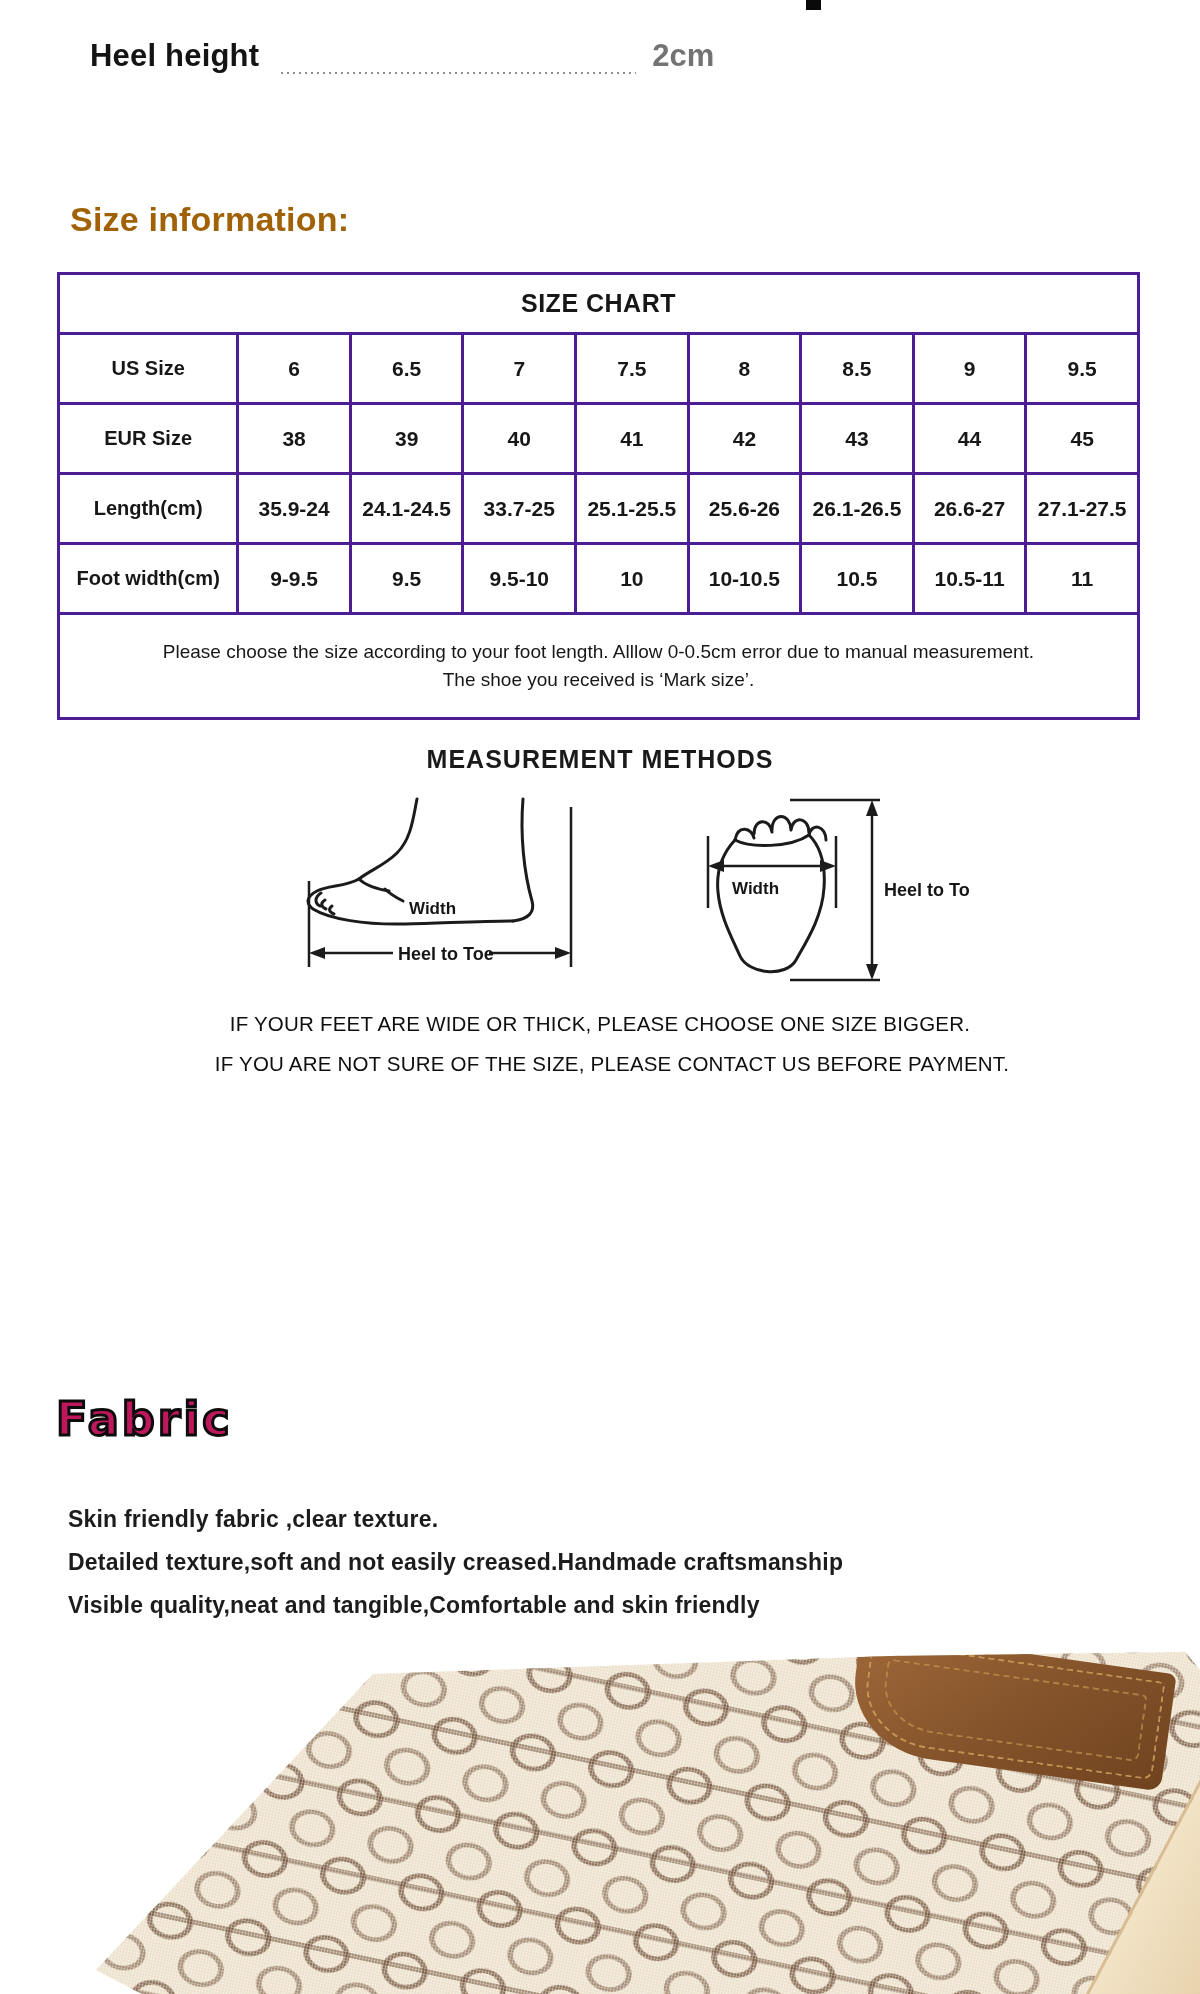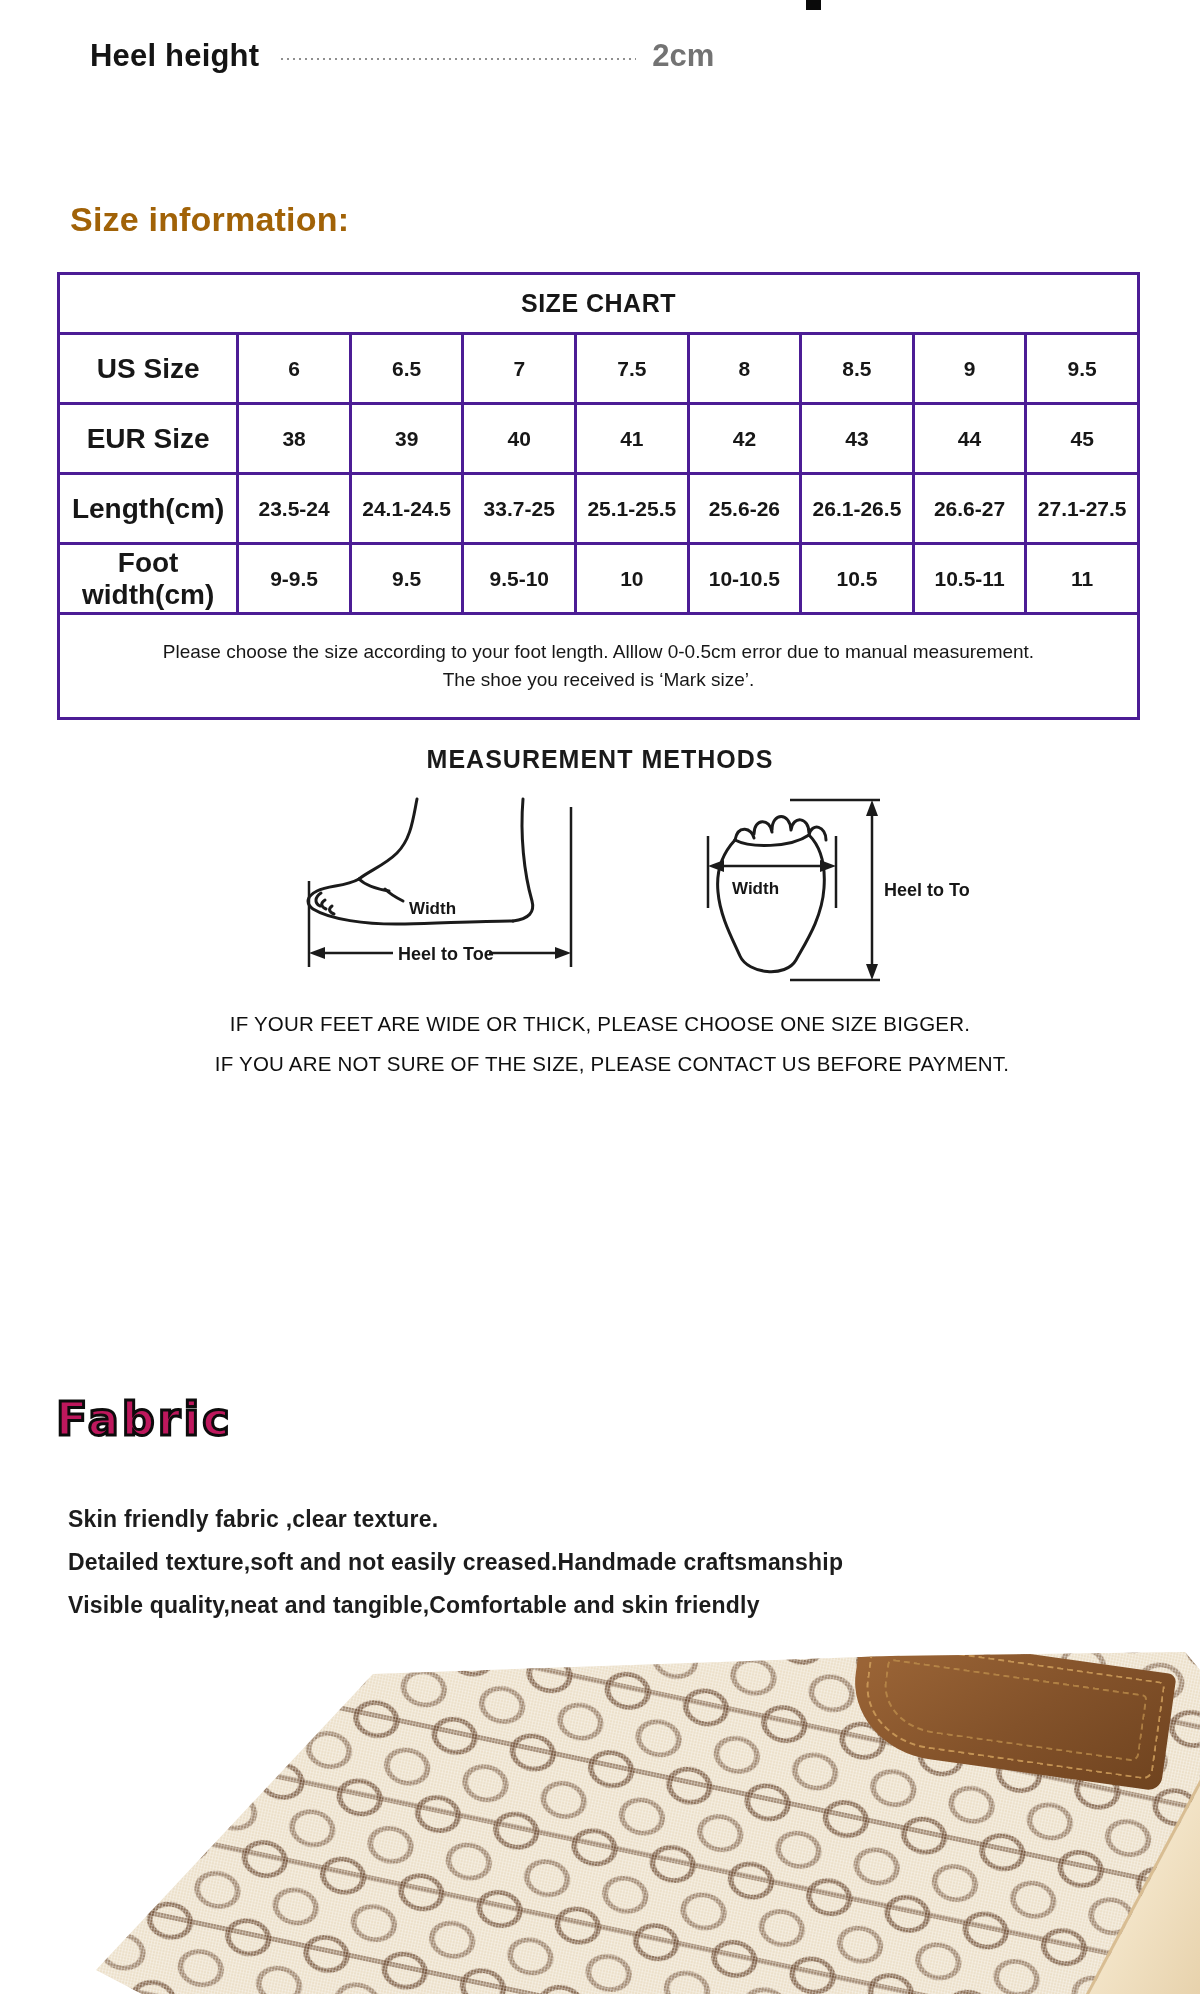--- a/index.html
+++ b/index.html
@@ -3,37 +3,37 @@
 <meta charset="utf-8">
 <style>
   html,body{margin:0;padding:0;background:#fff;}
   .page{position:relative;width:1200px;height:1994px;margin:0 auto;background:#fff;overflow:hidden;
         font-family:"Liberation Sans",sans-serif;color:#111;}
 
   
   .frag{position:absolute;left:806px;top:0;width:15px;height:10px;background:#0a0a0a;}
 
   
-  .spec-row{position:absolute;left:90px;top:38px;width:680px;display:flex;align-items:center;}
+  .spec-row{position:absolute;left:90px;top:38px;width:680px;display:flex;align-items:flex-end;}
   .spec-label{font-size:31px;font-weight:600;color:#141414;letter-spacing:.2px;}
   .spec-leader{flex:0 0 355px;height:2px;margin:6px 16px 0 22px;
       background:repeating-linear-gradient(90deg,#8f8f8f 0 2px,transparent 2px 6px);}
   .spec-value{font-size:31px;font-weight:700;color:#737373;}
 
   
   .size-heading{position:absolute;left:62px;top:200px;font-size:34px;font-weight:800;color:#a16207;letter-spacing:.2px;margin-left:8px;}
 
   
   .chart-wrap{position:absolute;left:57px;top:272px;width:1083px;}
   table.size-chart{width:100%;border-collapse:collapse;table-layout:fixed;}
   table.size-chart td,table.size-chart th{border:3px solid #4c1d95;text-align:center;vertical-align:middle;
       font-family:"Liberation Sans",sans-serif;color:#171717;padding:0;}
   .sc-title{height:57px;font-size:25px;font-weight:600;letter-spacing:.5px;}
   .sc-row td{height:67px;font-size:21px;font-weight:700;}
-  .sc-row td.lbl{font-size:28px;margin-top:46px;}
+  .sc-row td.lbl{font-size:20px;margin-top:46px;}
   .sc-note{height:102px;font-size:19px;font-weight:400;line-height:28px;}
   col.c-label{width:16.6%;}
   col.c-data{width:10.425%;}
 
   
   .mm-heading{position:absolute;left:0;right:0;top:745px;text-align:center;font-size:25px;
       font-weight:700;letter-spacing:1px;color:#1a1a1a;}
   .diagram{position:absolute;}
   .diagram svg{display:block;}
   .caution{position:absolute;left:0;right:0;text-align:center;font-size:20.5px;font-weight:500;
@@ -122,21 +122,21 @@
         <td>39</td>
         <td>40</td>
         <td>41</td>
         <td>42</td>
         <td>43</td>
         <td>44</td>
         <td>45</td>
       </tr>
       <tr class="sc-row">
         <td class="lbl">Length(cm)</td>
-        <td>23.5-24</td>
+        <td>35.9-24</td>
         <td>24.1-24.5</td>
         <td>33.7-25</td>
         <td>25.1-25.5</td>
         <td>25.6-26</td>
         <td>26.1-26.5</td>
         <td>26.6-27</td>
         <td>27.1-27.5</td>
       </tr>
       <tr class="sc-row">
         <td class="lbl">Foot width(cm)</td>

